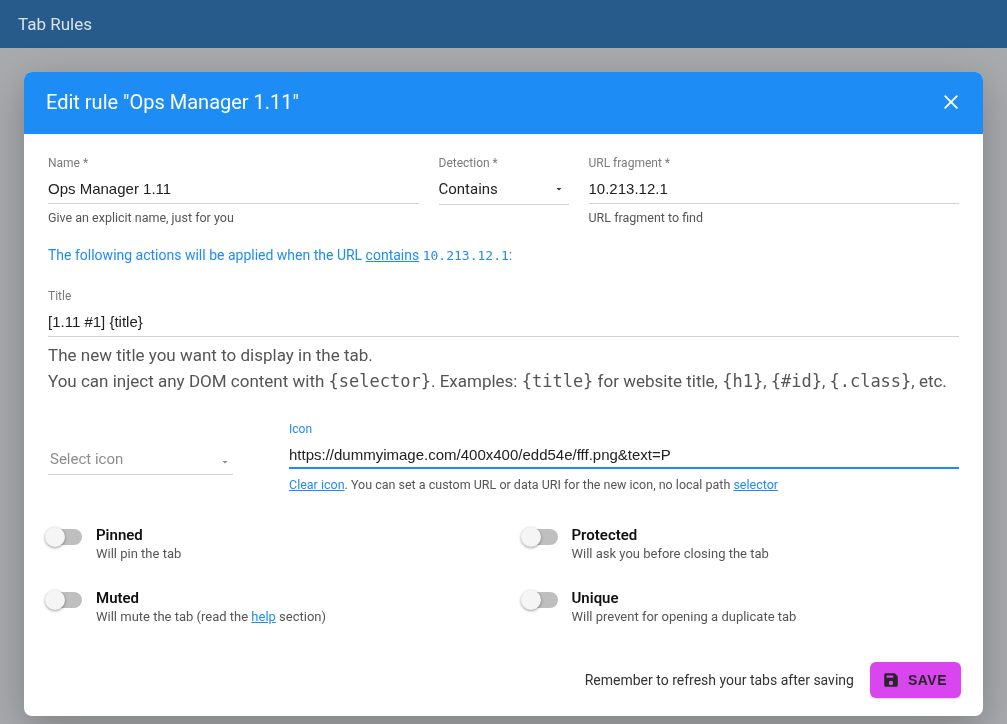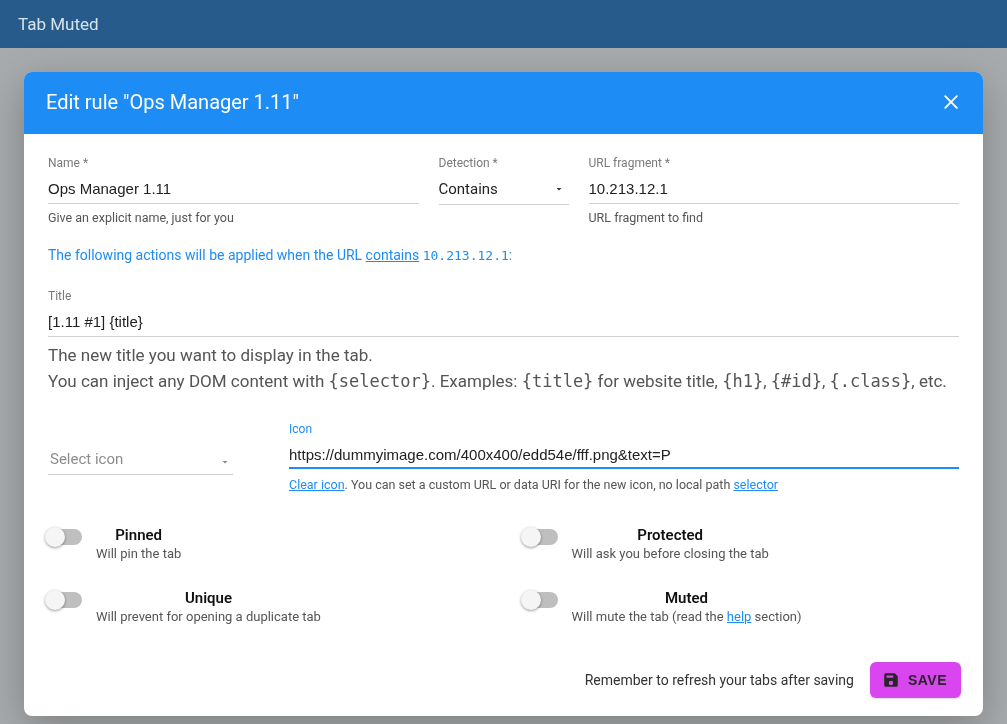--- a/index.html
+++ b/index.html
@@ -118,21 +118,20 @@
     background: transparent;
   }
   .icon-helper { font-size: 12.5px; color: #555; margin-top: 8px; }
   .icon-helper a { color: #1e8cf5; text-decoration: underline; cursor:pointer; }
   .toggles {
     display: grid;
     grid-template-columns: 1fr 1fr;
     column-gap: 40px;
     row-gap: 28px;
     margin-top: 34px;
-    text-align: center;
   }
   .toggle-item { display: flex; align-items: flex-start; gap: 14px; }
   .switch {
     width: 34px; height: 16px; border-radius: 999px;
     background: #bfbfbf; position: relative; margin-top: 3px;
     flex-shrink: 0;
     cursor: pointer;
   }
   .switch .knob {
     width: 20px; height: 20px; border-radius: 50%;
@@ -161,21 +160,21 @@
     cursor: pointer;
     box-shadow: 0 1px 2px rgba(0,0,0,0.15);
     letter-spacing: 0.5px;
   }
   svg.icon { display:block; }
 </style>
 </head>
 <body>
 
 <div class="app-header">
-  <span>Tab Muted</span>
+  <span>Tab Rules</span>
 </div>
 
 <div class="backdrop"></div>
 
 <div class="dialog">
 
   <div class="dialog-header">
     <span>Edit rule "Ops Manager 1.11"</span>
     <span class="close">
       <svg class="icon" width="20" height="20" viewBox="0 0 24 24" fill="none" stroke="#fff" stroke-width="2.2" stroke-linecap="round">
@@ -265,34 +264,34 @@
           <div class="t-title">Protected</div>
           <div class="t-sub">Will ask you before closing the tab</div>
         </div>
       </div>
 
       <div class="toggle-item">
         <div class="switch">
             <div class="knob"></div>
           </div>
         <div class="toggle-text">
-          <div class="t-title">Unique</div>
-          <div class="t-sub">Will prevent for opening a duplicate tab</div>
+          <div class="t-title">Muted</div>
+          <div class="t-sub">
+            <span>Will mute the tab (read the </span><a>help</a><span> section)</span>
+          </div>
         </div>
       </div>
 
       <div class="toggle-item">
         <div class="switch">
             <div class="knob"></div>
           </div>
         <div class="toggle-text">
-          <div class="t-title">Muted</div>
-          <div class="t-sub">
-            <span>Will mute the tab (read the </span><a>help</a><span> section)</span>
-          </div>
+          <div class="t-title">Unique</div>
+          <div class="t-sub">Will prevent for opening a duplicate tab</div>
         </div>
       </div>
 
     </div>
 
   </div>
 
   <div class="dialog-footer">
     <span class="footer-note">Remember to refresh your tabs after saving</span>
     <button class="save-btn">

